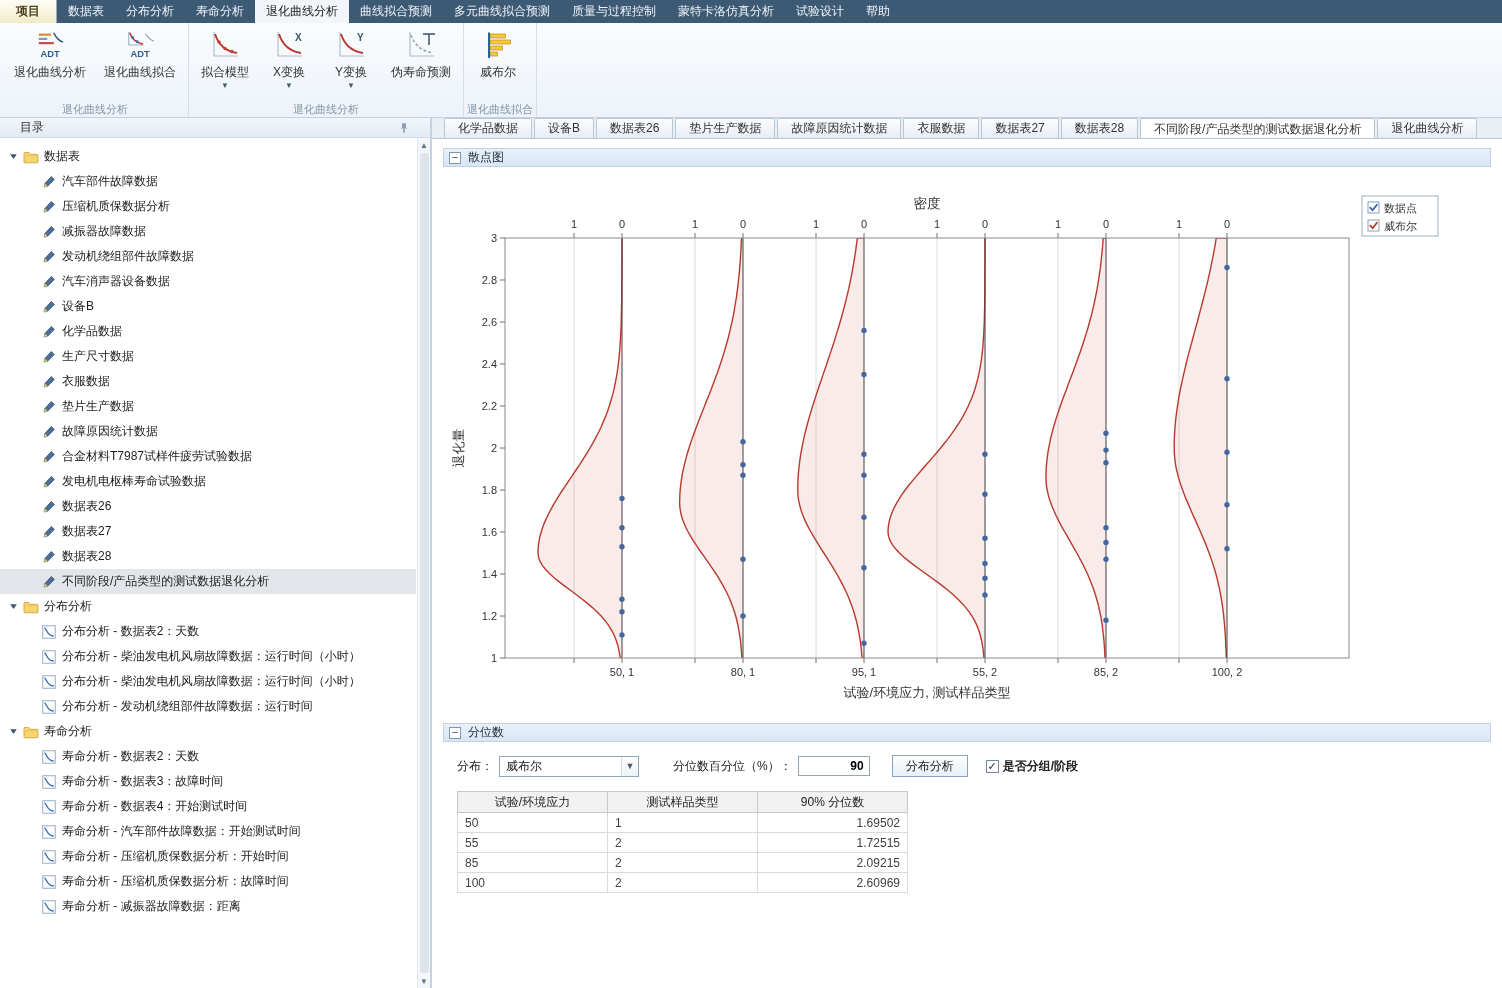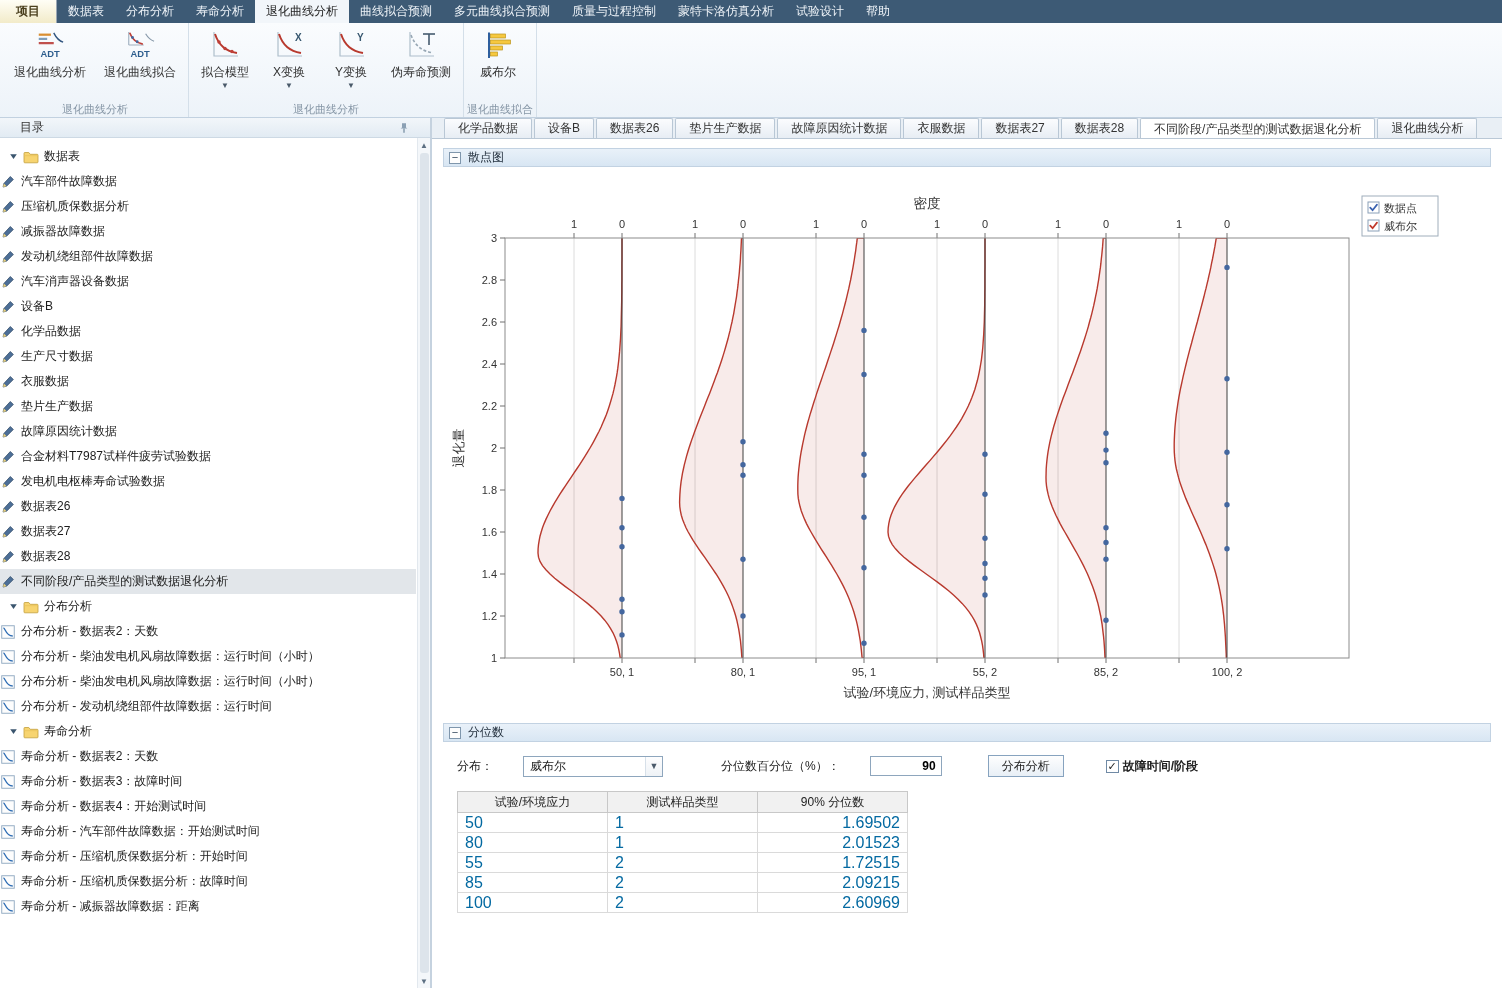--- a/index.html
+++ b/index.html
@@ -27,21 +27,21 @@
   .main-split { flex:1; display:flex; min-height:0; }
   .sidebar { width:432px; flex:0 0 auto; display:flex; flex-direction:column; background:#fff; border-right:2px solid #c5d2df; min-height:0; }
   .sidebar-header { height:20px; background:linear-gradient(#f2f6fa,#e2ebf3); border-bottom:1px solid #cdd9e4; display:flex; align-items:center; justify-content:space-between; padding:0 20px; font-size:12px; color:#333; flex:0 0 auto; }
   .sidebar-header .pin { width:12px; height:12px; display:inline-flex; }
   .tree { flex:1; position:relative; overflow:hidden; padding:6px 14px 0 0; }
   .tree-row { height:25px; display:flex; align-items:center; font-size:12px; color:#1c1c1c; white-space:nowrap; overflow:hidden; }
   .tree-row .t-icon { display:inline-flex; width:16px; height:14px; margin-right:5px; flex:0 0 auto; }
   .tree-row .t-icon svg { width:100%; height:100%; }
   .tree-row.folder { padding-left:8px; }
   .tree-row.folder .expander { width:11px; height:11px; margin-right:4px; display:inline-flex; flex:0 0 auto; }
-  .tree-row.leaf { }
+  .tree-row.leaf { padding-left:41px; }
   .tree-row.selected { background:#e2e6ea; }
 
   .scrollbar { position:absolute; top:0; right:0; width:13px; bottom:0; background:#f4f7fa; border-left:1px solid #e2e8ee; display:flex; flex-direction:column; align-items:center; }
   .scroll-arrow { width:13px; height:14px; font-size:8px; color:#5c6f82; display:flex; align-items:center; justify-content:center; flex:0 0 auto; }
   .scroll-thumb { width:9px; flex:1; background:#dde4eb; border-radius:3px; margin:1px 0; }
 
   
   .content { flex:1; display:flex; flex-direction:column; min-width:0; background:#fff; }
   .doc-tabs { height:21px; flex:0 0 auto; background:#e9eff5; border-bottom:1px solid #bac8d6; display:flex; align-items:flex-end; padding-left:12px; overflow:hidden; }
   .doc-tab { height:20px; line-height:19px; font-size:12px; color:#333; padding:0 13px; border:1px solid #b9c7d5; border-bottom:none; background:linear-gradient(#fbfcfe,#e7edf4); margin-right:2px; border-radius:2px 2px 0 0; white-space:nowrap; flex:0 0 auto; }
@@ -49,33 +49,33 @@
 
   .panels { flex:1; padding:9px 11px; overflow:hidden; }
   .panel { margin-bottom:9px; }
   .panel-header { height:19px; background:linear-gradient(#e9f1f9,#d8e6f3); border:1px solid #c2d2e2; display:flex; align-items:center; gap:7px; padding:0 5px; font-size:12px; color:#1f2c3a; }
   .collapse-box { width:12px; height:12px; border:1px solid #7f96ac; background:#fdfdfd; font-size:11px; line-height:9px; text-align:center; color:#34495e; flex:0 0 auto; }
   .panel-body { background:#fff; }
   .chart-wrap { padding:3px 0 0; }
   svg text { font-family:"Liberation Sans","DejaVu Sans",sans-serif; }
 
   
-  .controls-row { display:flex; align-items:center; font-size:12px; color:#222; margin:13px 0 14px 14px;gap:24px; }
+  .controls-row { display:flex; align-items:center; font-size:12px; color:#222; margin:13px 0 14px 14px; }
   .ctl-label { margin-right:6px; white-space:nowrap; }
   .combo { width:140px; height:21px; border:1px solid #8ea6bd; background:#fff; display:flex; align-items:center; justify-content:space-between; padding-left:6px; margin-right:34px; }
   .combo .combo-arrow { width:17px; height:100%; display:flex; align-items:center; justify-content:center; font-size:9px; color:#4a5a6a; border-left:1px solid #d7e0e9; background:linear-gradient(#fdfdfe,#eef2f6); }
   .textbox { width:72px; height:20px; border:1px solid #8ea6bd; font-size:12px; text-align:right; padding:0 5px; margin-right:22px; font-family:inherit;font-weight:bold; }
   .btn { height:22px; border:1px solid #87a3bf; background:linear-gradient(#fefefe,#e8eff6); font-size:12px; color:#222; padding:0 13px; margin-right:18px; font-family:inherit; }
   .checkbox-wrap { display:flex; align-items:center; gap:4px; font-weight:bold; }
   .checkbox { width:13px; height:13px; border:1px solid #708aa5; background:#fff; display:flex; align-items:center; justify-content:center; font-size:11px; color:#222; line-height:13px; }
 
   
   .quant-table { border-collapse:collapse; margin-left:14px; }
   .quant-table th { width:150px; height:21px; background:#f1f1f1; border:1px solid #c8c8c8; font-size:12px; font-weight:normal; color:#222; }
-  .quant-table td { height:20px; border:1px solid #dadada; font-size:16px; color:#0369a1; padding:0 7px; }
+  .quant-table td { height:20px; border:1px solid #dadada; font-size:12px; color:#404040; padding:0 7px; }
   .quant-table td.num { text-align:right; }
 </style>
 </head>
 <body>
 
 <div class="window">
 
   <div class="menubar">
       <div class="menu-item file">项目</div>
       <div class="menu-item">数据表</div>
@@ -686,41 +686,36 @@
               <span class="ctl-label">分布：</span>
               <div class="combo">
                 <span>威布尔</span>
                 <span class="combo-arrow">▼</span>
               </div>
               <span class="ctl-label">分位数百分位（%）：</span>
               <input class="textbox" type="text" value="90" style="">
               <button class="btn">分布分析</button>
               <span class="checkbox-wrap">
                 <span class="checkbox">✓</span>
-                <span>故障时间/阶段</span>
+                <span>是否分组/阶段</span>
               </span>
             </div>
             <table class="quant-table">
               <thead>
                   <tr>
                     <th>试验/环境应力</th>
                     <th>测试样品类型</th>
                     <th>90% 分位数</th>
                   </tr>
                 </thead>
               <tbody>
                   <tr>
                     <td>50</td>
                     <td>1</td>
                     <td class="num">1.69502</td>
-                  </tr>
-                  <tr>
-                    <td>80</td>
-                    <td>1</td>
-                    <td class="num">2.01523</td>
                   </tr>
                   <tr>
                     <td>55</td>
                     <td>2</td>
                     <td class="num">1.72515</td>
                   </tr>
                   <tr>
                     <td>85</td>
                     <td>2</td>
                     <td class="num">2.09215</td>

